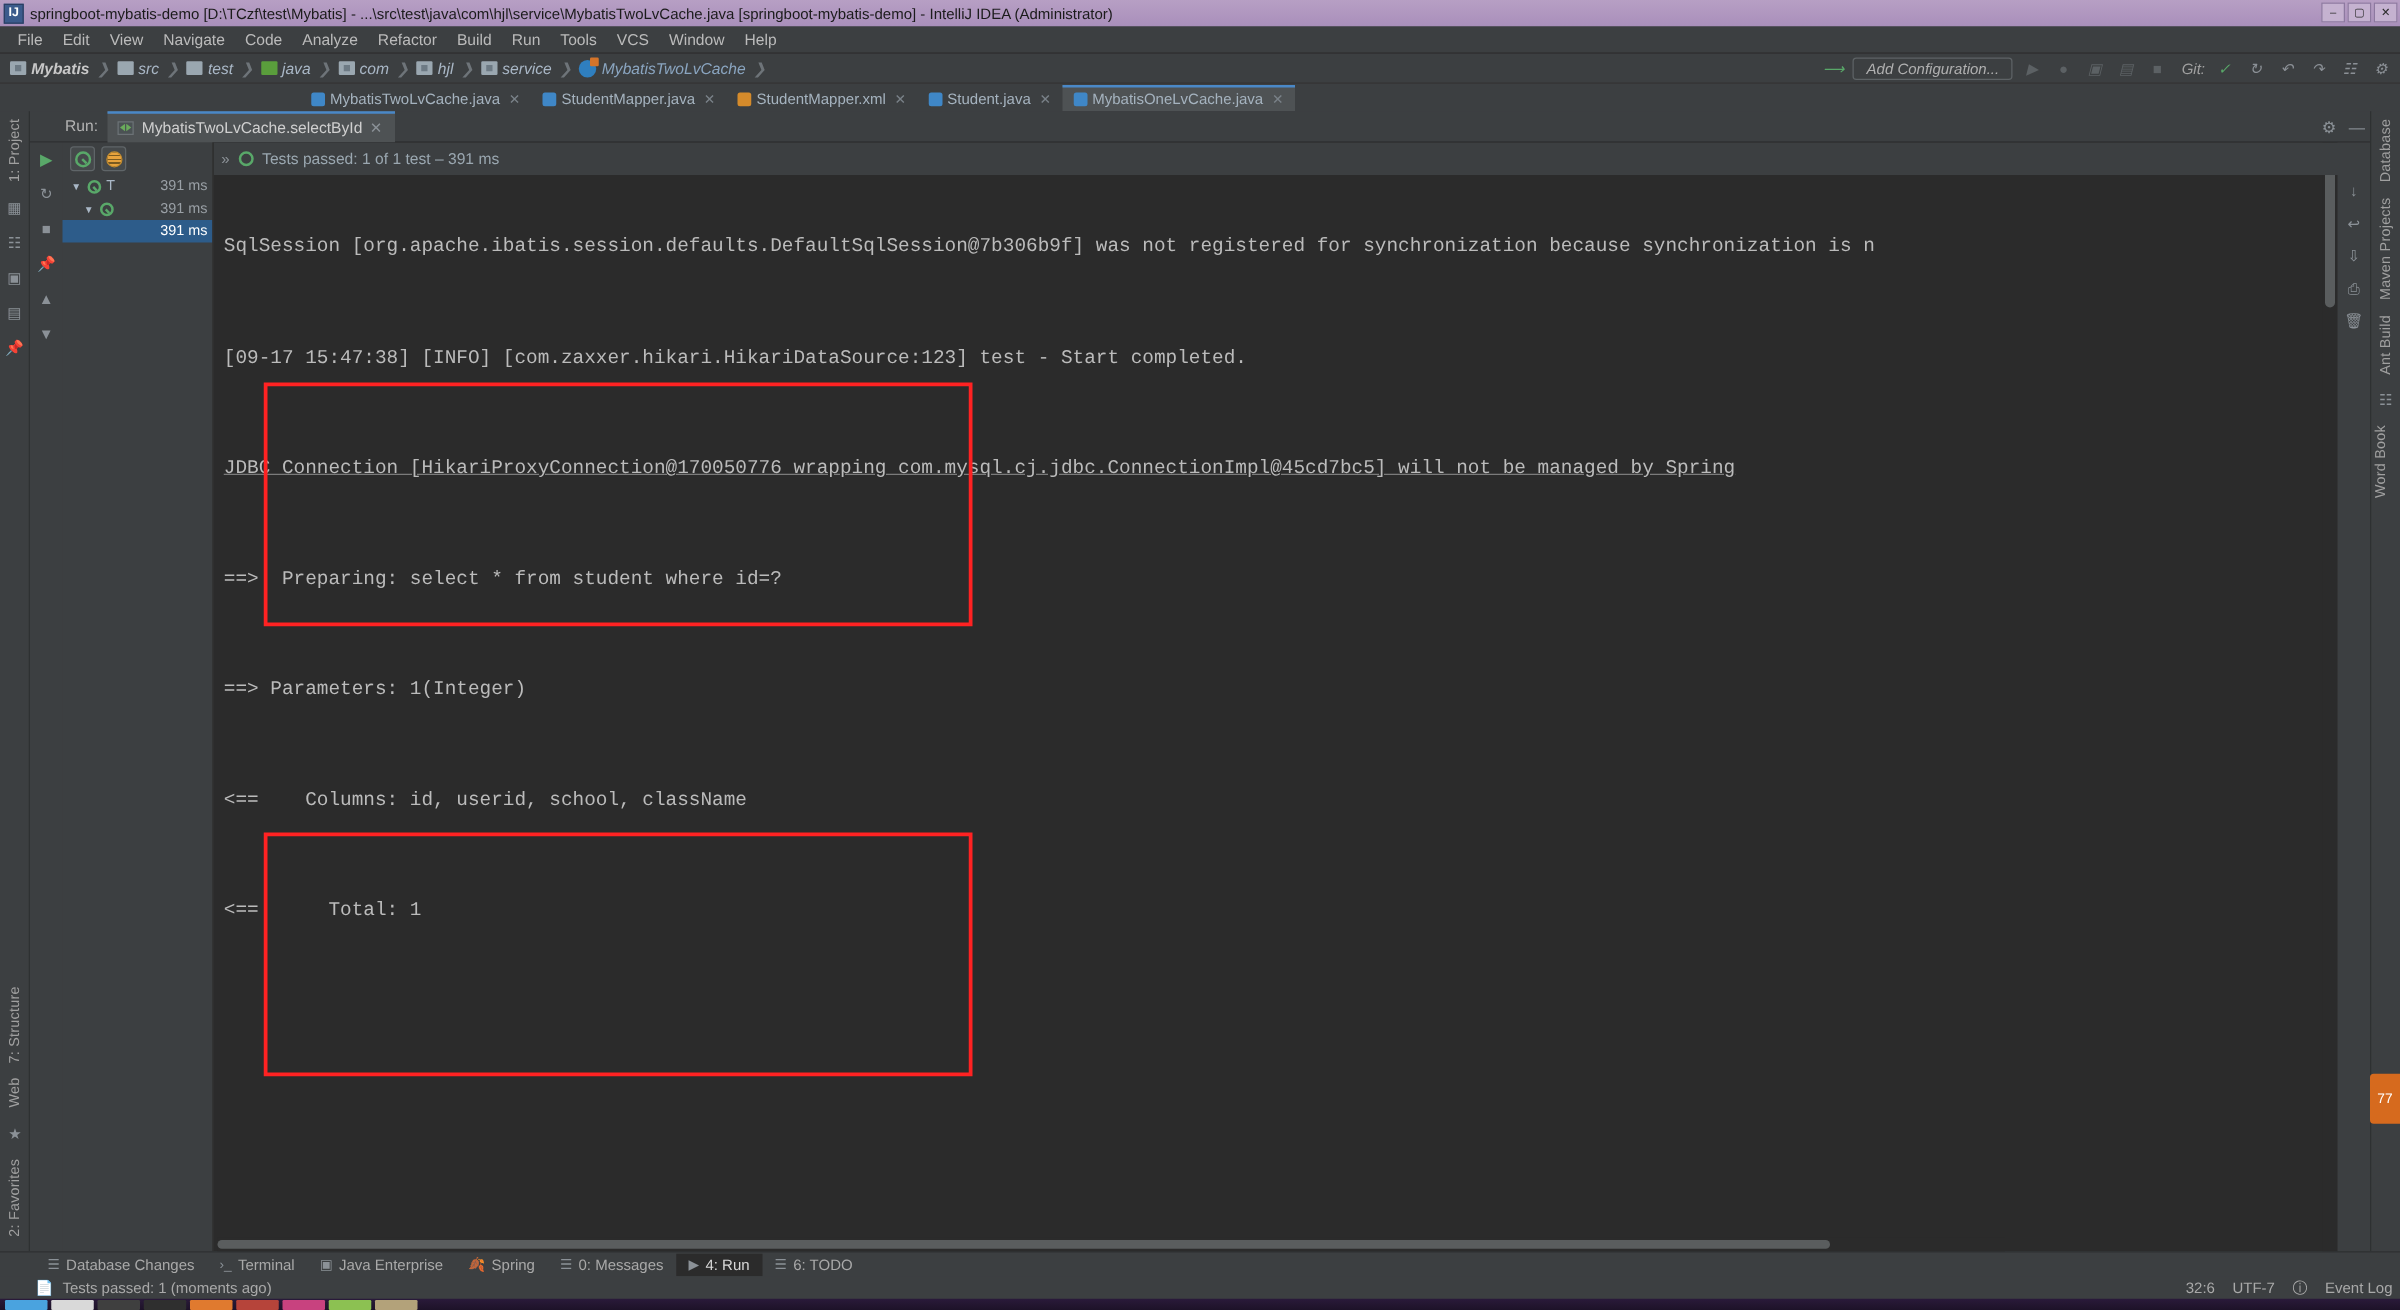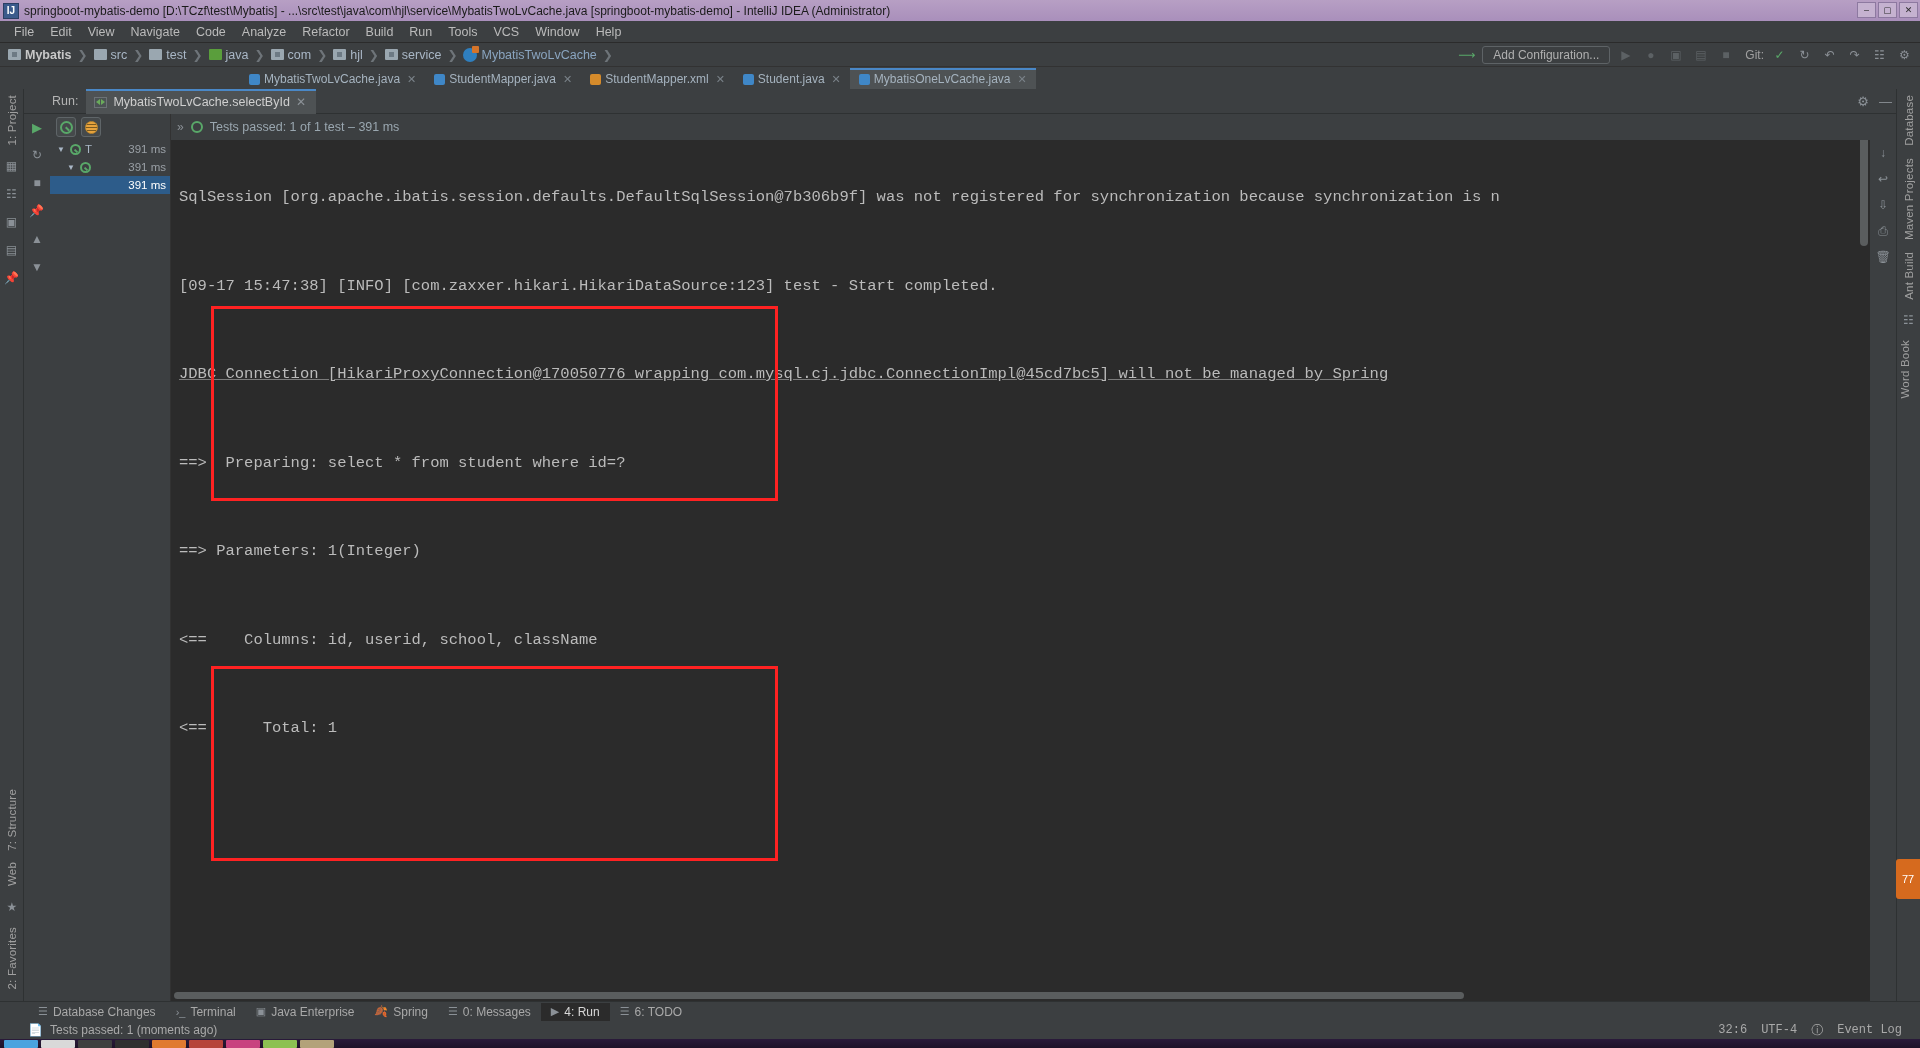--- a/index.html
+++ b/index.html
@@ -43,20 +43,21 @@
   }
   .menubar .mi { padding: 2px 8px; cursor: default; }
 
   
   .navbar {
     height: 24px; background: #3c3f41;
     display: flex; align-items: center;
     font-size: 12.5px; color: #a9b7c6;
     border-bottom: 1px solid #323232;
     position: relative;
+    font-style: italic;
   }
   .crumbs { display: flex; align-items: center; padding-left: 4px; }
   .crumb { display: flex; align-items: center; padding: 0 2px 0 4px; }
   .crumb .cicon {
     width: 13px; height: 11px; margin-right: 4px; border-radius: 1px;
     background: #9aa7b0; position: relative; flex: none;
   }
   .crumb .cicon.green { background: #5a9e3c; }
   .crumb .cicon.pkg::after {
     content: ""; position: absolute; left: 4px; top: 3px;
@@ -297,21 +298,21 @@
   .bw.active { background: #2b2b2b; color: #d8d8d8; }
   .bw .bi { font-size: 11px; color: #8b9197; }
 
   
   .statusbar {
     position: absolute; left: 0; bottom: 9px; width: 1920px; height: 18px;
     background: #3c3f41; display: flex; align-items: center;
     font-size: 12px; color: #a9a9a9; padding-left: 28px;
   }
   .statusbar .sb-right {
-    position: absolute; right: 18px; display: flex; align-items: center; gap: 14px; font-family: Liberation Mono, monospace;
+    position: absolute; right: 6px; display: flex; align-items: center; gap: 14px;
   }
 
   
   .taskbar {
     position: absolute; left: 0; bottom: 0; width: 1920px; height: 9px;
     background: linear-gradient(to bottom, #2a1a3a, #1d1228);
     display: flex; align-items: center; gap: 3px; padding-left: 4px;
     overflow: hidden;
   }
   .tbi { width: 34px; height: 8px; border-radius: 1px; }
@@ -609,21 +610,21 @@
     <span class="bi">☰</span>
     <span>6: TODO</span>
   </div>
 </div>
 
 <div class="statusbar">
   <span style="margin-right:7px;color:#8b9197">📄</span>
   <span>Tests passed: 1 (moments ago)</span>
   <span class="sb-right">
     <span>32:6</span>
-    <span>UTF-4</span>
+    <span>UTF-7</span>
     <span>ⓘ</span>
     <span>Event Log</span>
   </span>
 </div>
 
 <div class="taskbar">
   <span class="tbi" style="background:#4aa3df"></span>
   <span class="tbi" style="background:#d9d9d9"></span>
   <span class="tbi" style="background:#3f3f3f"></span>
   <span class="tbi" style="background:#2f2f2f"></span>

